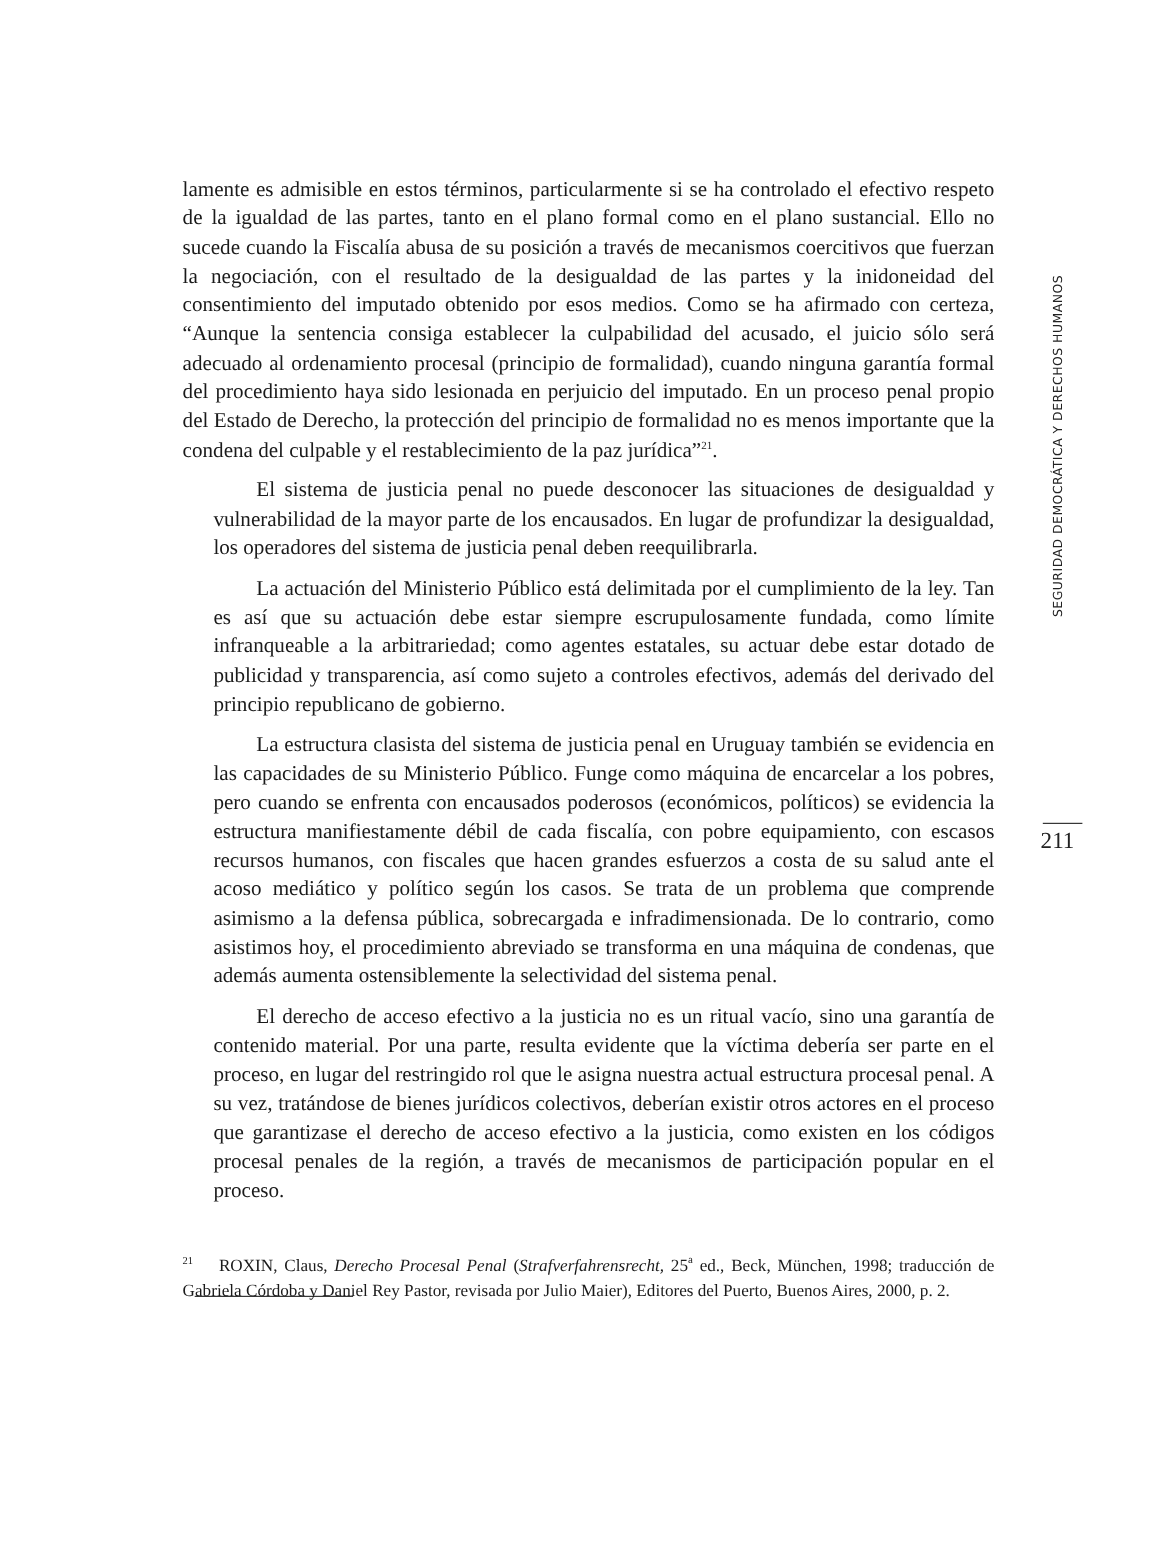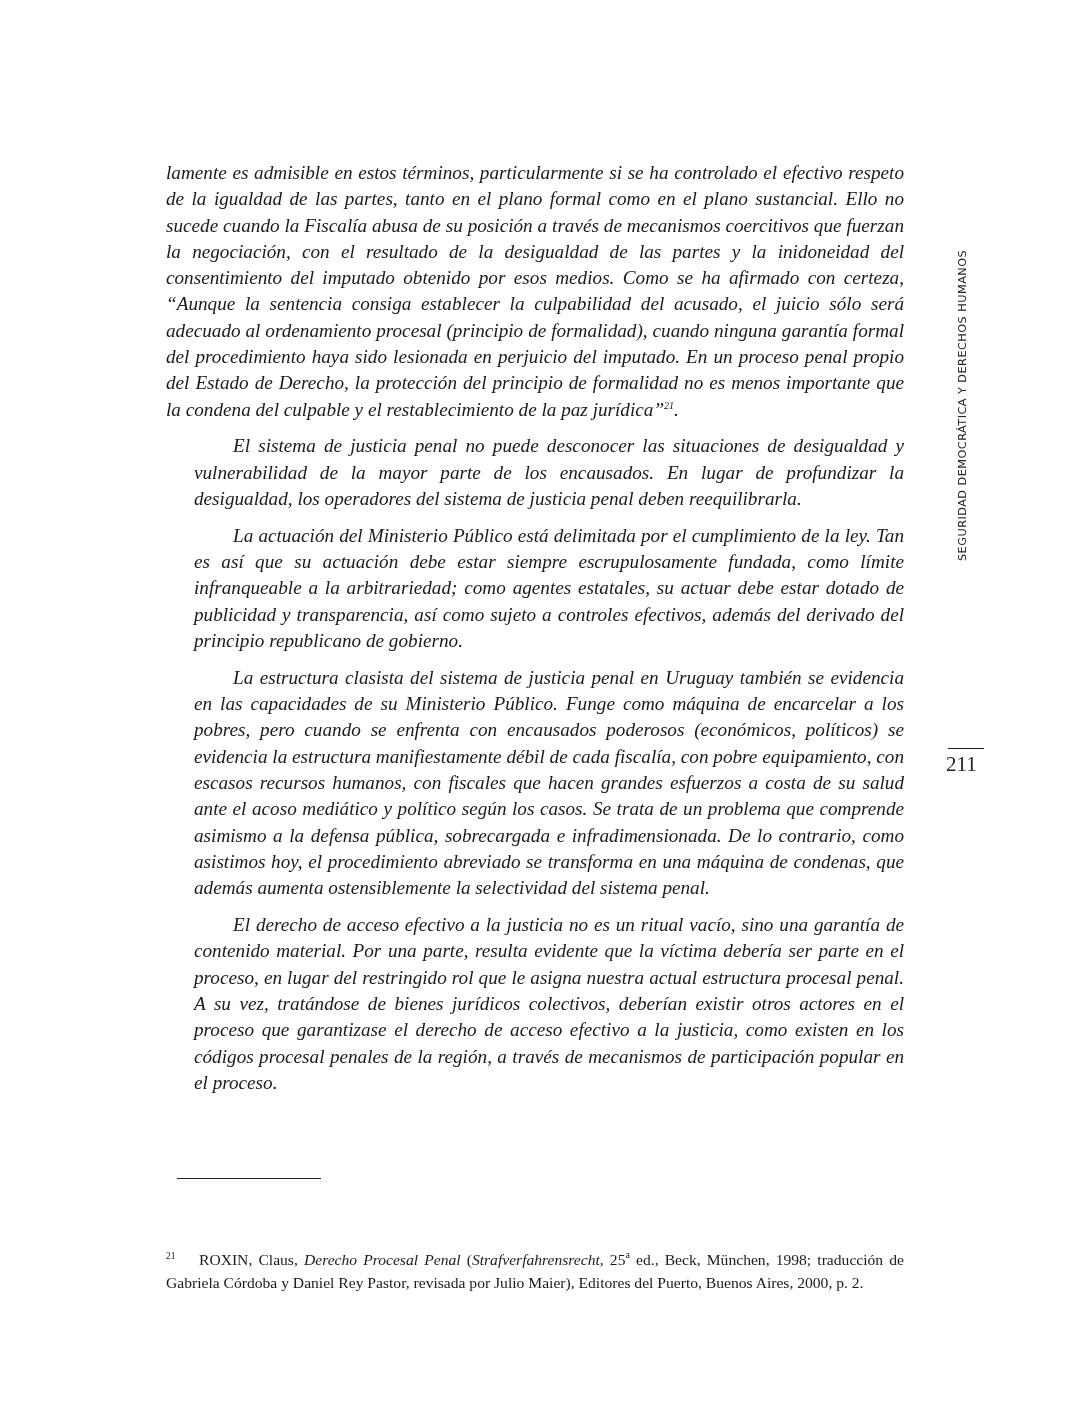--- a/index.html
+++ b/index.html
@@ -17,21 +17,20 @@
     }
     .body-text {
       position: absolute;
       left: 166px;
       top: 160px;
       width: 738px;
       font-size: 19.2px;
       line-height: 26.3px;
       text-align: justify;
       hyphens: auto;
-      font-style: italic;
     }
     .body-text p {
       margin: 0 0 10.5px 0;
     }
     .body-text p.indent {
       text-indent: 39px;
       margin-left: 28px;
     }
     .sup {
       font-size: 10px;
@@ -77,21 +76,21 @@
       position: absolute;
       left: 177px;
       top: 1178px;
       width: 144px;
       height: 0;
       border-top: 1.2px solid #222;
     }
     .footnote {
       position: absolute;
       left: 166px;
-      top: 1249px;
+      top: 1140px;
       width: 738px;
       font-size: 15.6px;
       line-height: 22.5px;
       text-align: justify;
     }
     .footnote .fn-num {
       font-size: 9.5px;
       vertical-align: 6px;
       line-height: 0;
       display: inline-block;

